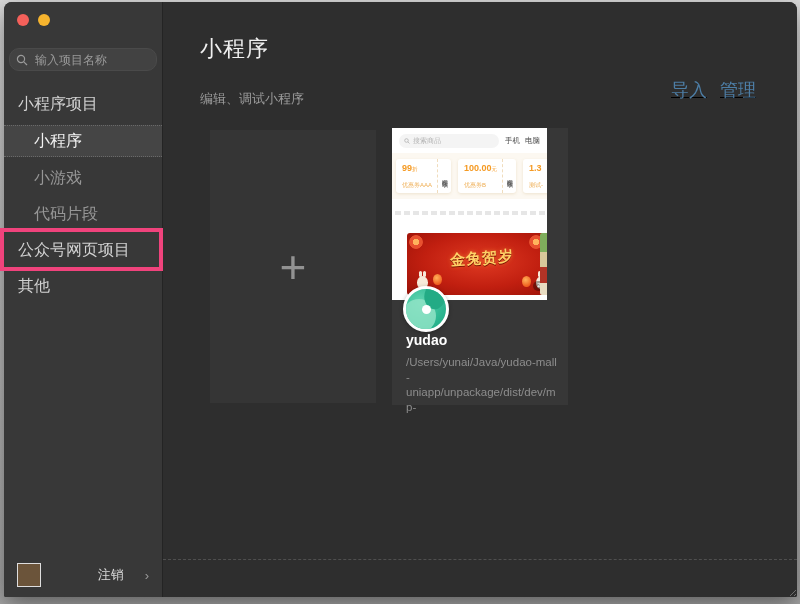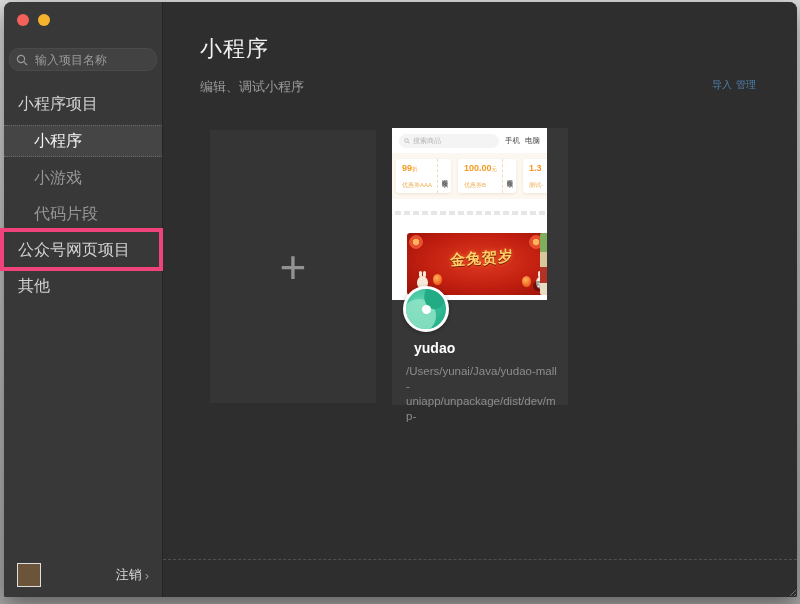--- a/index.html
+++ b/index.html
@@ -31,31 +31,31 @@
     margin:3px 0;border-top:1px dotted #6a6a6a;border-bottom:1px dotted #6a6a6a;}
   .side-footer{position:absolute;left:0;right:0;bottom:9px;height:26px;
     display:flex;align-items:center;justify-content:space-between;padding:0 13px;}
   .avatar{width:22px;height:22px;border:1px solid #dedede;box-sizing:content-box;
     background:
       radial-gradient(circle at 28% 30%,#c9b089 0 24%,rgba(0,0,0,0) 25%),
       radial-gradient(circle at 68% 38%,#8a5a33 0 28%,rgba(0,0,0,0) 29%),
       radial-gradient(circle at 55% 75%,#3a2f22 0 30%,rgba(0,0,0,0) 31%),
       linear-gradient(135deg,#94795２,#6b543a 45%,#352c20 100%);
     background-color:#6b543a;}
-  .logout{font-size:13px;color:#dadada;cursor:pointer;display:flex;gap:3px;align-items:center;}
+  .logout{font-size:13px;color:#dadada;cursor:pointer;display:flex;gap:21px;align-items:center;}
   .logout .arrow{color:#9a9a9a;font-size:13px;}
   
   .annotation{position:absolute;left:0;top:228px;width:163px;height:43px;
     border:4px solid #f0437c;box-sizing:border-box;z-index:50;pointer-events:none;}
   
   .main{position:relative;flex:1;background:#2e2e2e;}
   .page-title{position:absolute;left:37px;top:32px;margin:0;font-size:22px;
     font-weight:500;color:#f0f0f0;letter-spacing:1px;}
-  .page-sub{position:absolute;left:37px;top:76px;font-size:13px;color:#9b9b9b;}
-  .actions{position:absolute;top:76px;right:41px;display:flex;gap:4px;font-size:10px;}
+  .page-sub{position:absolute;left:37px;top:88px;font-size:13px;color:#9b9b9b;}
+  .actions{position:absolute;top:76px;right:41px;display:flex;gap:13px;font-size:18px;text-decoration:underline;}
   .actions .lnk{color:#4d7ea6;cursor:pointer;}
   .cards{position:absolute;left:47px;top:124px;}
   .add-card{position:absolute;left:0;top:4px;width:166px;height:273px;background:#353535;
     display:flex;align-items:center;justify-content:center;cursor:pointer;}
   .plus{font-size:46px;font-weight:100;color:#929292;line-height:1;}
   .proj-card{position:absolute;left:182px;top:2px;width:176px;height:277px;
     background:#373737;cursor:pointer;}
   
   .thumb{position:relative;width:155px;height:172px;background:#fff;overflow:hidden;}
   .t-search{display:flex;align-items:center;padding:6px 7px 0 7px;gap:6px;}
@@ -99,21 +99,21 @@
     border:3px solid #fff;box-sizing:content-box;z-index:5;
     background:radial-gradient(circle at 35% 35%,#63d6b2,#2fb993 60%,#1ca57f);
     box-shadow:0 1px 4px rgba(0,0,0,.3);overflow:hidden;}
   .logo .swirl{position:absolute;left:-4px;top:10px;width:34px;height:34px;border-radius:50%;
     background:#8fe3c6;opacity:.85;}
   .logo .swirl2{position:absolute;left:18px;top:-6px;width:22px;height:26px;
     border-radius:50% 60% 50% 70%;background:#23ab85;transform:rotate(25deg);}
   .logo .dot{position:absolute;left:16px;top:16px;width:9px;height:9px;border-radius:50%;
     background:#fff;}
   .p-info{position:absolute;left:14px;top:204px;right:8px;}
-  .p-name{margin:8px;font-size:14px;font-weight:bold;color:#fff;}
+  .p-name{margin:0;font-size:14px;font-weight:bold;color:#fff;}
   .p-path{margin-top:7px;font-size:11.5px;line-height:15px;color:#8d8d8d;word-break:break-all;}
   .footer-dash{position:absolute;left:0;right:0;bottom:37px;border-top:1px dashed #4f4f4f;}
   .resize{position:absolute;right:1px;bottom:1px;width:9px;height:9px;opacity:.6;
     background:repeating-linear-gradient(135deg,rgba(0,0,0,0) 0 2px,#9a9a9a 2px 3px);
     clip-path:polygon(100% 0,100% 100%,0 100%);}
 </style>
 </head>
 <body>
 
 <div class="stage">

